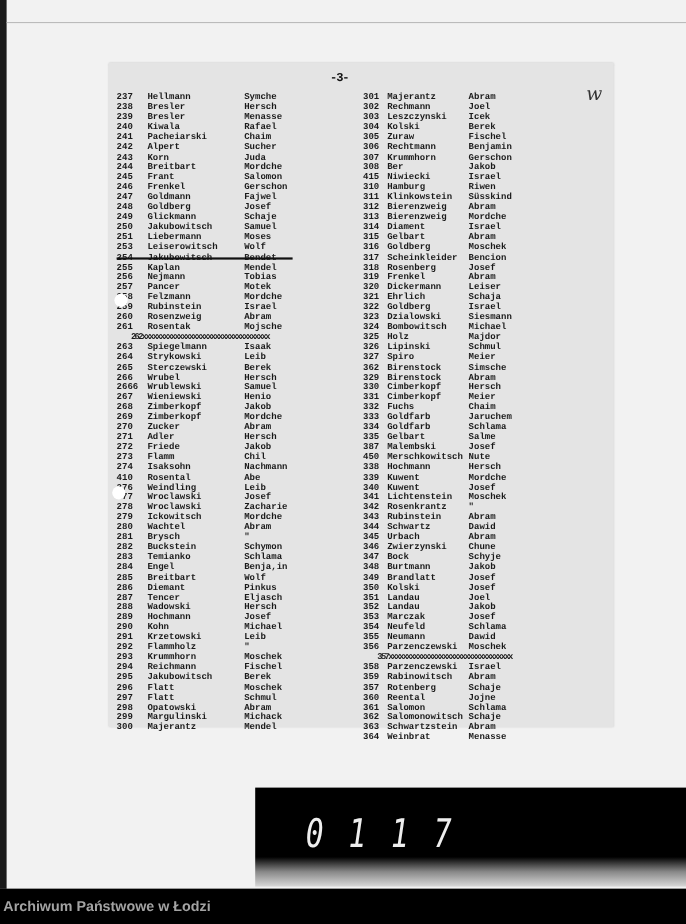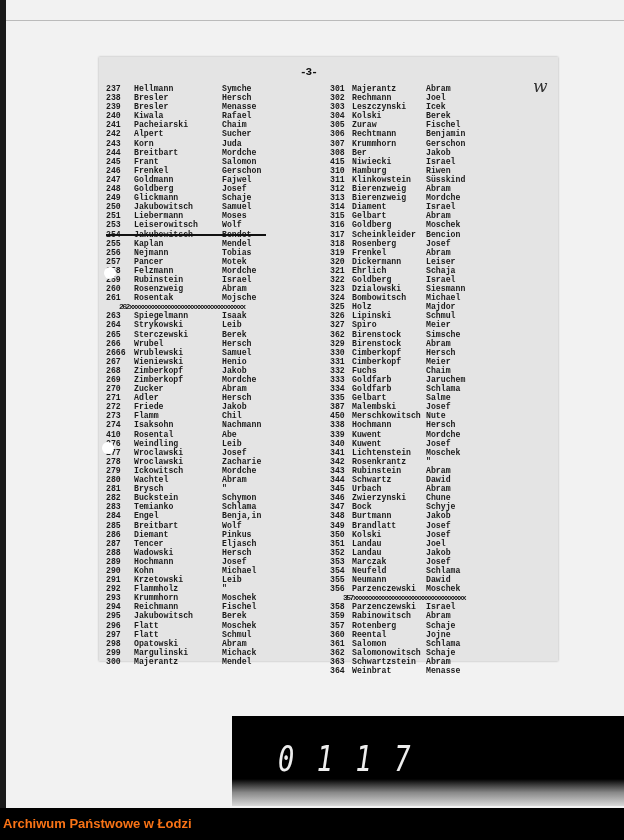--- a/index.html
+++ b/index.html
@@ -19,21 +19,21 @@
   .row .f{position:absolute;left:116px;}
   .col.right .row .s{left:22px;}
   .col.right .row .f{left:96px;}
   .row.struck{color:#222;}
   .row.struck::after{content:"";position:absolute;left:0;width:160px;top:4px;height:2px;background:#111;}
   .row.xline .x{position:absolute;left:0;letter-spacing:-1.5px;font-size:8px;margin-left:13px;}
   .hole{position:absolute;width:12px;height:12px;border-radius:50%;background:#fff;}
   .counter-strip{position:absolute;left:232px;top:716px;width:392px;height:90px;background:linear-gradient(#000 0%,#000 70%,#888 85%,#d8d8d8 100%);}
   .counter{position:absolute;left:278px;top:738px;font-family:"DejaVu Sans Mono",monospace;font-size:36px;color:#eee;letter-spacing:30px;font-style:italic;font-weight:100;transform:scaleX(0.75);transform-origin:left;}
   .footer{position:absolute;left:0;top:808px;width:624px;height:32px;background:#000;}
-  .footer-label{position:absolute;left:3px;top:816px;font-family:"Liberation Sans",sans-serif;font-size:13px;font-weight:bold;color:#f97316;}
+  .footer-label{position:absolute;left:3px;top:816px;font-family:"Liberation Sans",sans-serif;font-size:13px;font-weight:bold;color:#a3a3a3;}
 </style>
 </head>
 <body>
 
 <div class="scan"></div>
 <div class="scan-leftedge"></div>
 <div class="scan-topline"></div>
 <div class="page"></div>
 <div class="page-num">-3-</div>
 <div class="margin-note">w</div>

